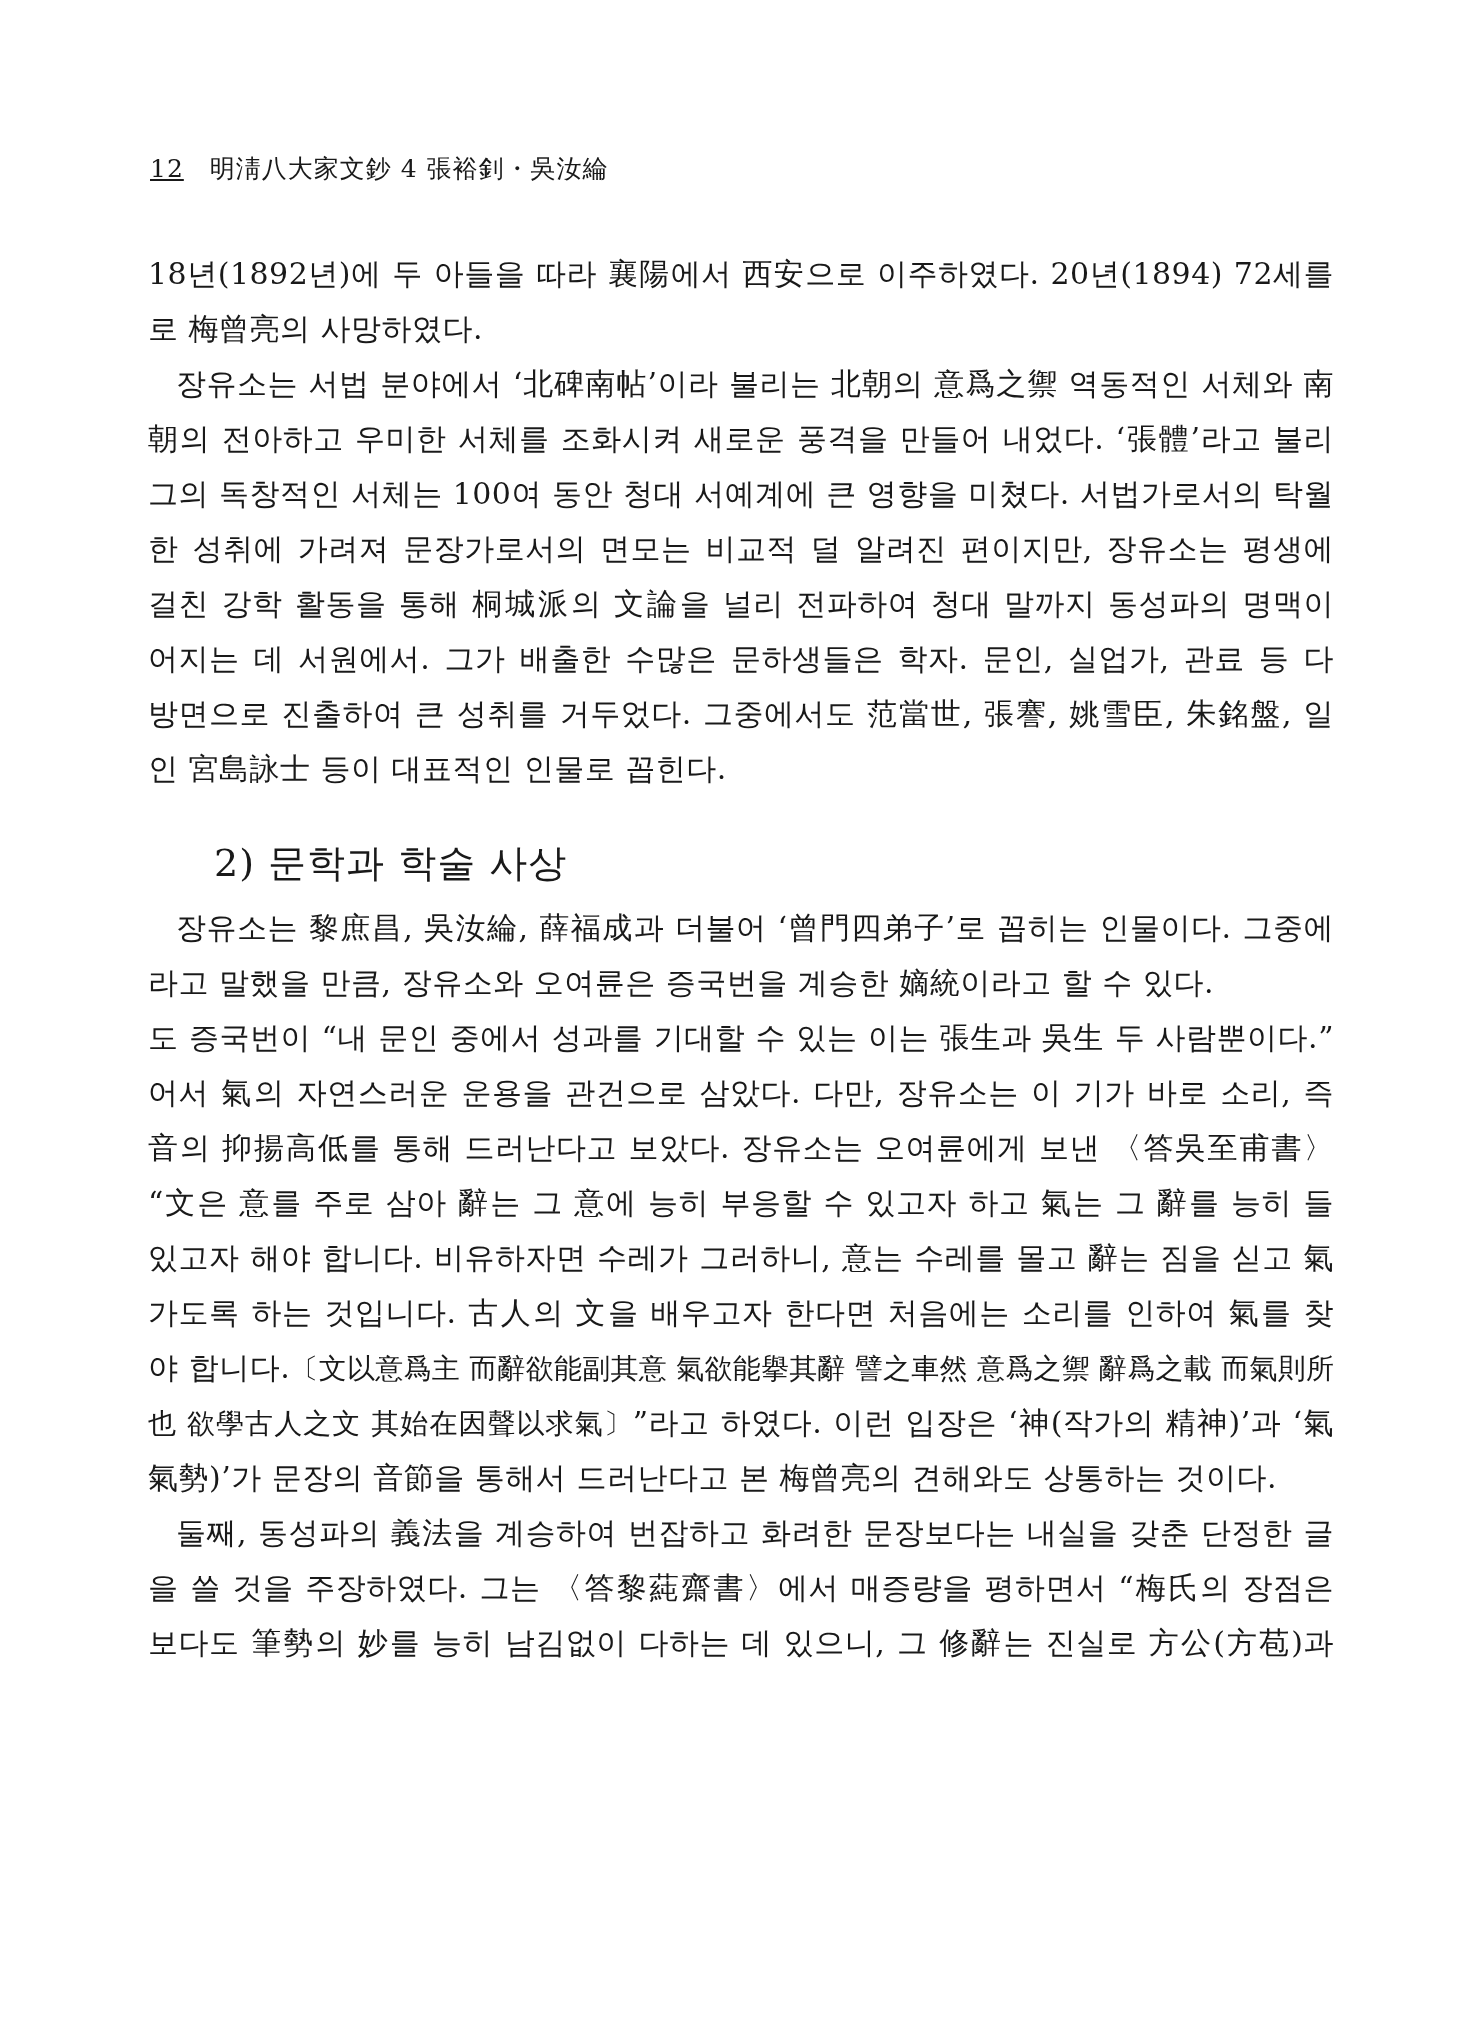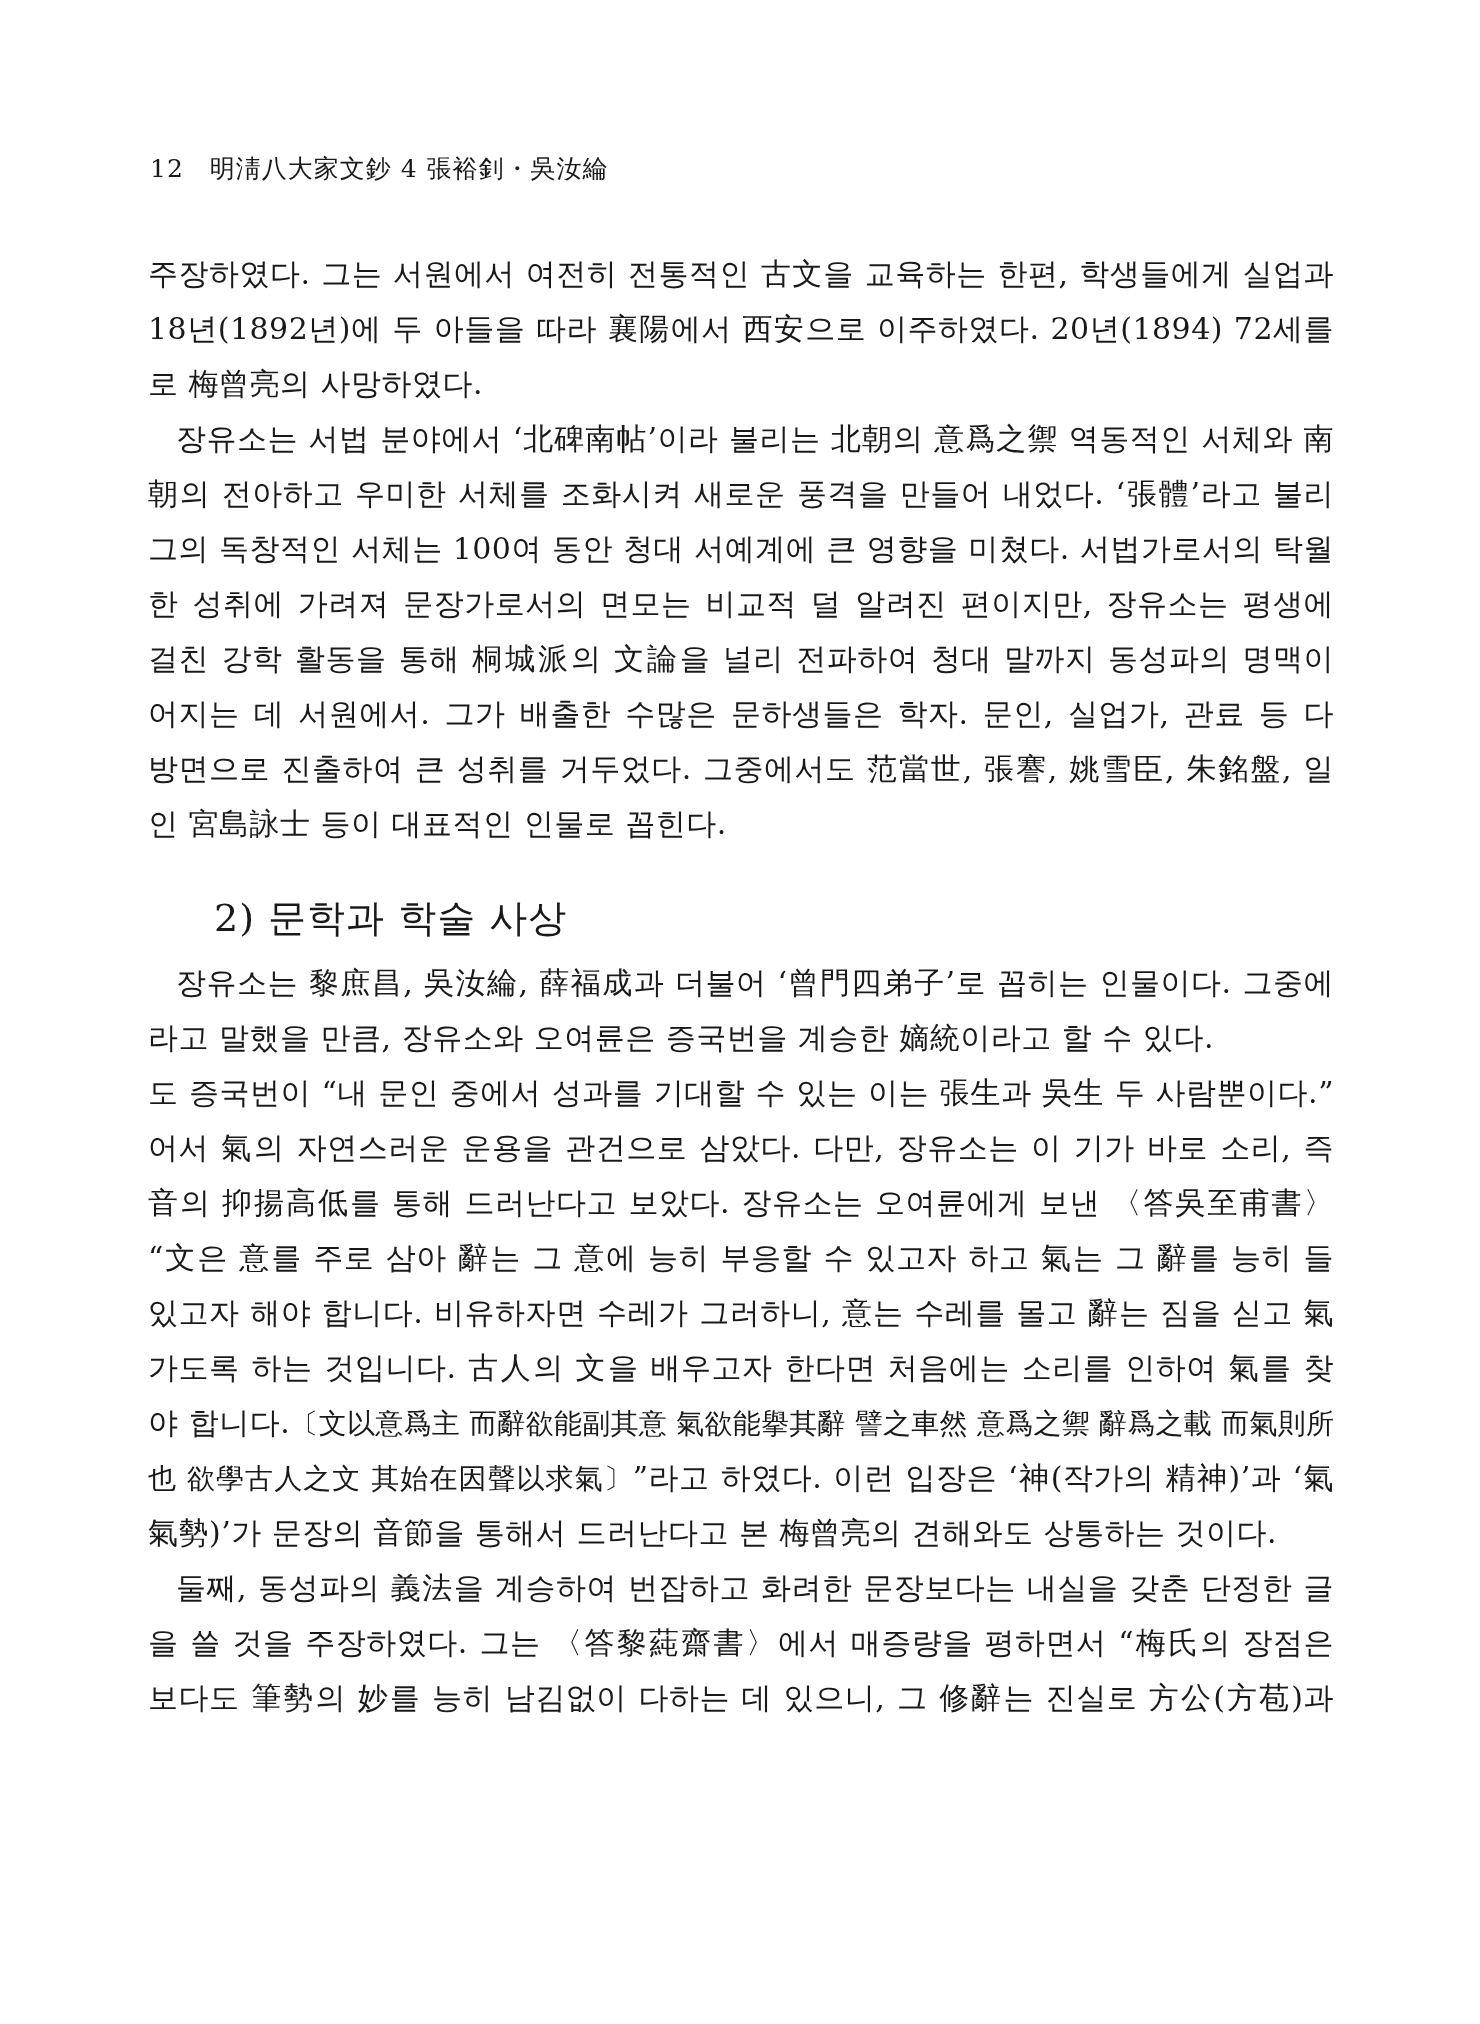--- a/index.html
+++ b/index.html
@@ -19,20 +19,21 @@
   .running-header {
     position: absolute;
     top: 152px;
     left: 150px;
     font-size: 25px;
     letter-spacing: 1px;
     white-space: nowrap;
   }
   .running-header .pgnum {
     margin-right: 26px;
+    text-decoration: underline;
   }
   .page-body {
     position: absolute;
     top: 246px;
     left: 148px;
     width: 1186px;
   }
   .paragraph { margin: 0; }
   .line {
     font-size: 30px;
@@ -61,21 +62,20 @@
 </style>
 </head>
 <body>
 
 <div class="page">
   <div class="running-header">
     <span class="pgnum">12</span><span>明淸八大家文鈔 4 張裕釗・吳汝綸</span>
   </div>
   <div class="page-body">
       <div class="paragraph">
-        <div class="line just"><span class="norm">주장하였다. 그는 서원에서 여전히 전통적인 古文을 교육하는 한편, 학생들에게 실업과</span></div>
         <div class="line just"><span class="norm">18년(1892년)에 두 아들을 따라 襄陽에서 西安으로 이주하였다. 20년(1894) 72세를 일기</span></div>
         <div class="line"><span class="norm">로 梅曾亮의 사망하였다.</span></div>
       </div>
       <div class="paragraph">
         <div class="line just ind"><span class="norm">장유소는 서법 분야에서 ‘北碑南帖’이라 불리는 北朝의 意爲之禦 역동적인 서체와 南</span></div>
         <div class="line just"><span class="norm">朝의 전아하고 우미한 서체를 조화시켜 새로운 풍격을 만들어 내었다. ‘張體’라고 불리는</span></div>
         <div class="line just"><span class="norm">그의 독창적인 서체는 100여 동안 청대 서예계에 큰 영향을 미쳤다. 서법가로서의 탁월</span></div>
         <div class="line just"><span class="norm">한 성취에 가려져 문장가로서의 면모는 비교적 덜 알려진 편이지만, 장유소는 평생에</span></div>
         <div class="line just"><span class="norm">걸친 강학 활동을 통해 桐城派의 文論을 널리 전파하여 청대 말까지 동성파의 명맥이 이</span></div>
         <div class="line just"><span class="norm">어지는 데 서원에서. 그가 배출한 수많은 문하생들은 학자. 문인, 실업가, 관료 등 다</span></div>

